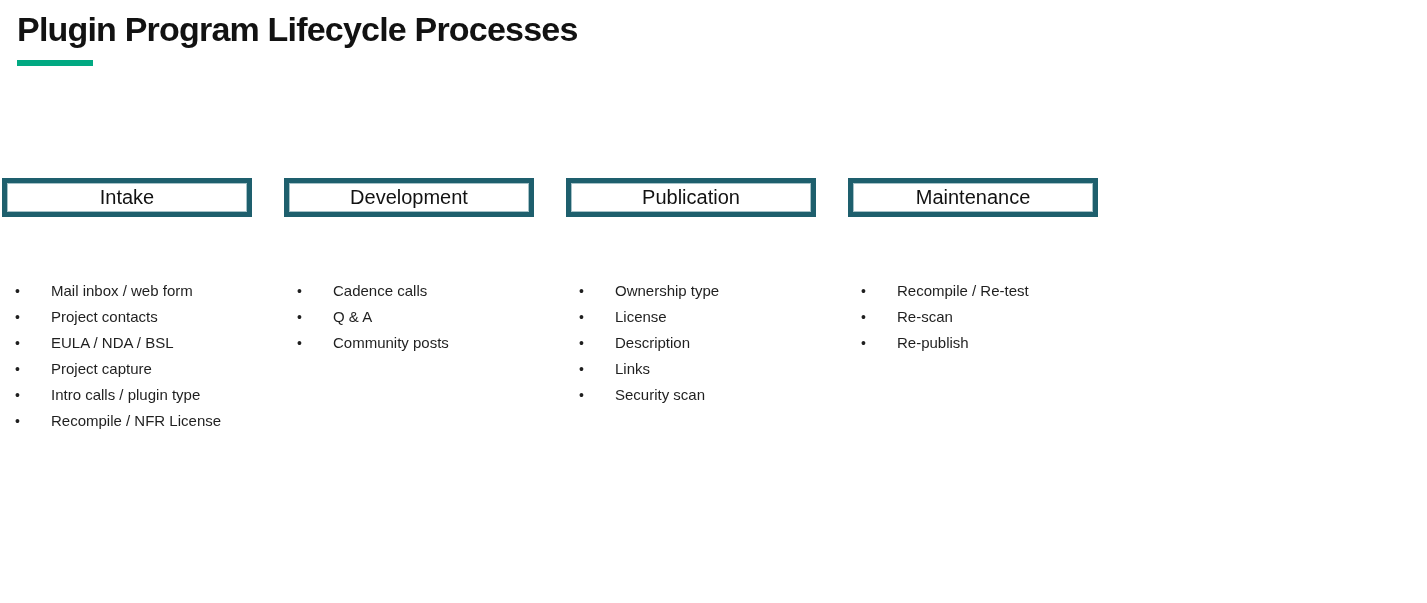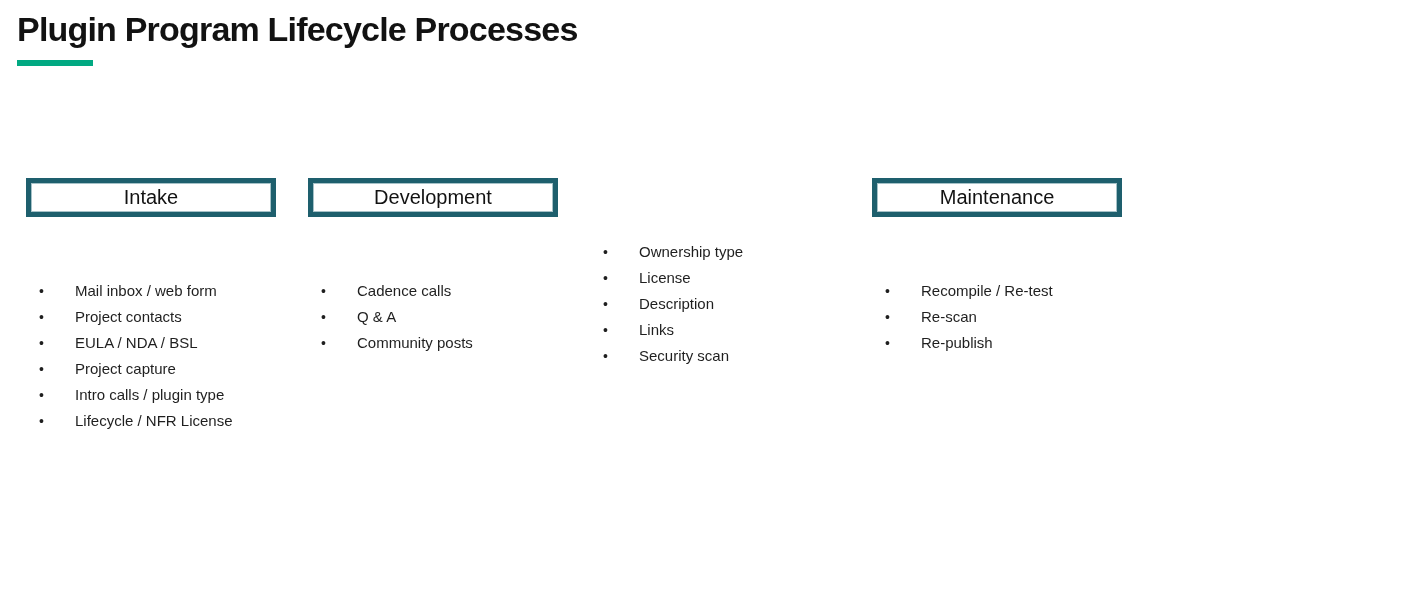--- a/index.html
+++ b/index.html
@@ -31,21 +31,21 @@
     white-space: nowrap;
   }
   .accent-bar {
     position: absolute;
     left: 17px; top: 60px;
     width: 76px; height: 6px;
     background: var(--accent);
   }
   .columns {
     position: absolute;
-    left: 26px; top: 178px;
+    left: 2px; top: 178px;
     display: flex;
     gap: 32px;
   }
   .column { width: 250px; }
   .stage-box {
     width: 250px; height: 39px;
     border: 5px solid var(--box-border);
     background: #ffffff;
   }
   .stage-box-inner {
@@ -96,39 +96,44 @@
         <div class="stage-box-inner">
           <span class="stage-label">Intake</span>
         </div>
       </div>
       <ul class="stage-items">
           <li>Mail inbox / web form</li>
           <li>Project contacts</li>
           <li>EULA / NDA / BSL</li>
           <li>Project capture</li>
           <li>Intro calls / plugin type</li>
-          <li>Lifecycle / NFR License</li>
+          <li>Recompile / NFR License</li>
         </ul>
     </div>
 
 
     <div class="column">
       <div class="stage-box">
         <div class="stage-box-inner">
           <span class="stage-label">Development</span>
         </div>
       </div>
       <ul class="stage-items">
           <li>Cadence calls</li>
           <li>Q &amp; A</li>
           <li>Community posts</li>
         </ul>
     </div>
 
     <div class="column">
+      <div class="stage-box">
+        <div class="stage-box-inner">
+          <span class="stage-label">Publication</span>
+        </div>
+      </div>
       <ul class="stage-items">
           <li>Ownership type</li>
           <li>License</li>
           <li>Description</li>
           <li>Links</li>
           <li>Security scan</li>
         </ul>
     </div>
 
     <div class="column">

